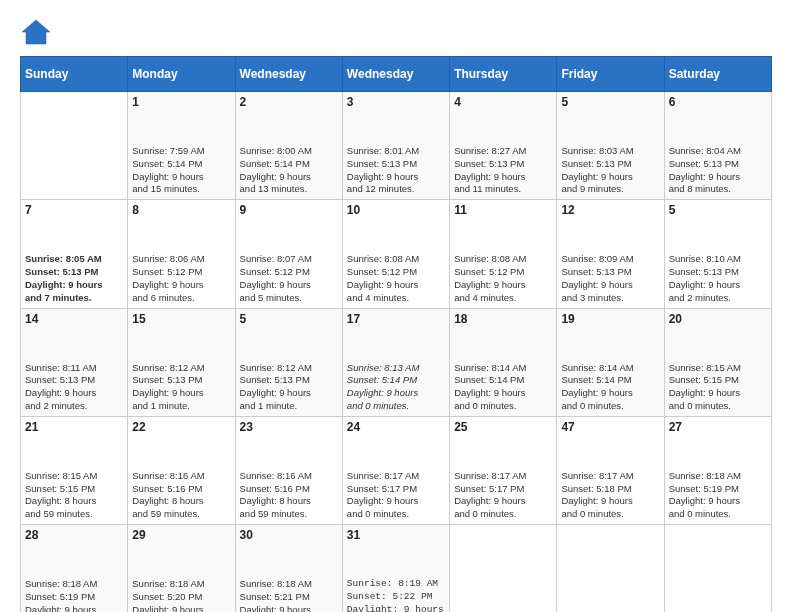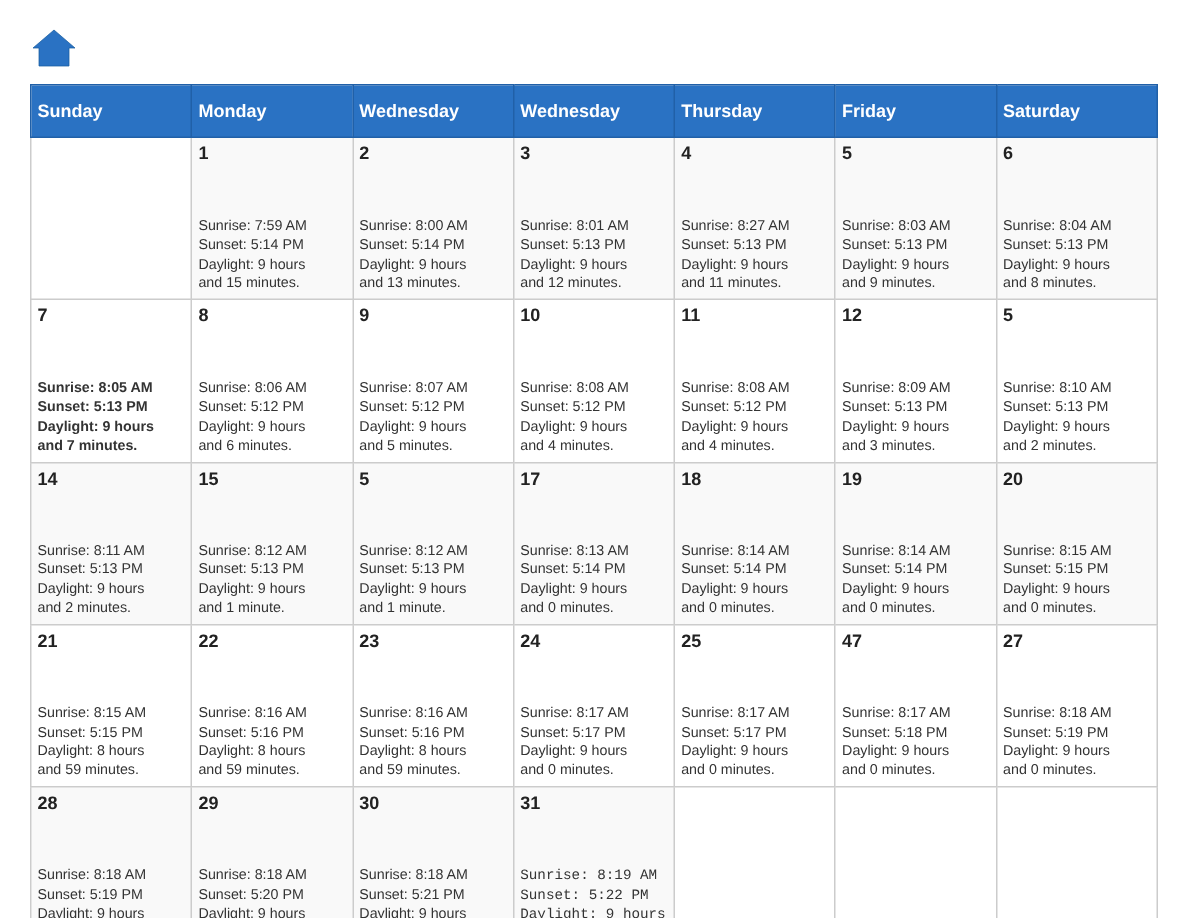--- a/index.html
+++ b/index.html
@@ -251,21 +251,21 @@
           </td>
           <td>
             <span class="day-number">5</span>
             <div class="day-info" style="white-space: pre-line;">Sunrise: 8:12 AM
 Sunset: 5:13 PM
 Daylight: 9 hours
 and 1 minute.</div>
           </td>
           <td>
             <span class="day-number">17</span>
-            <div class="day-info" style="white-space: pre-line;">Sunrise: 8:13 AM
+            <div class="day-info" style="white-space: pre-line; font-style: italic;">Sunrise: 8:13 AM
 Sunset: 5:14 PM
 Daylight: 9 hours
 and 0 minutes.</div>
           </td>
           <td>
             <span class="day-number">18</span>
             <div class="day-info" style="white-space: pre-line;">Sunrise: 8:14 AM
 Sunset: 5:14 PM
 Daylight: 9 hours
 and 0 minutes.</div>

